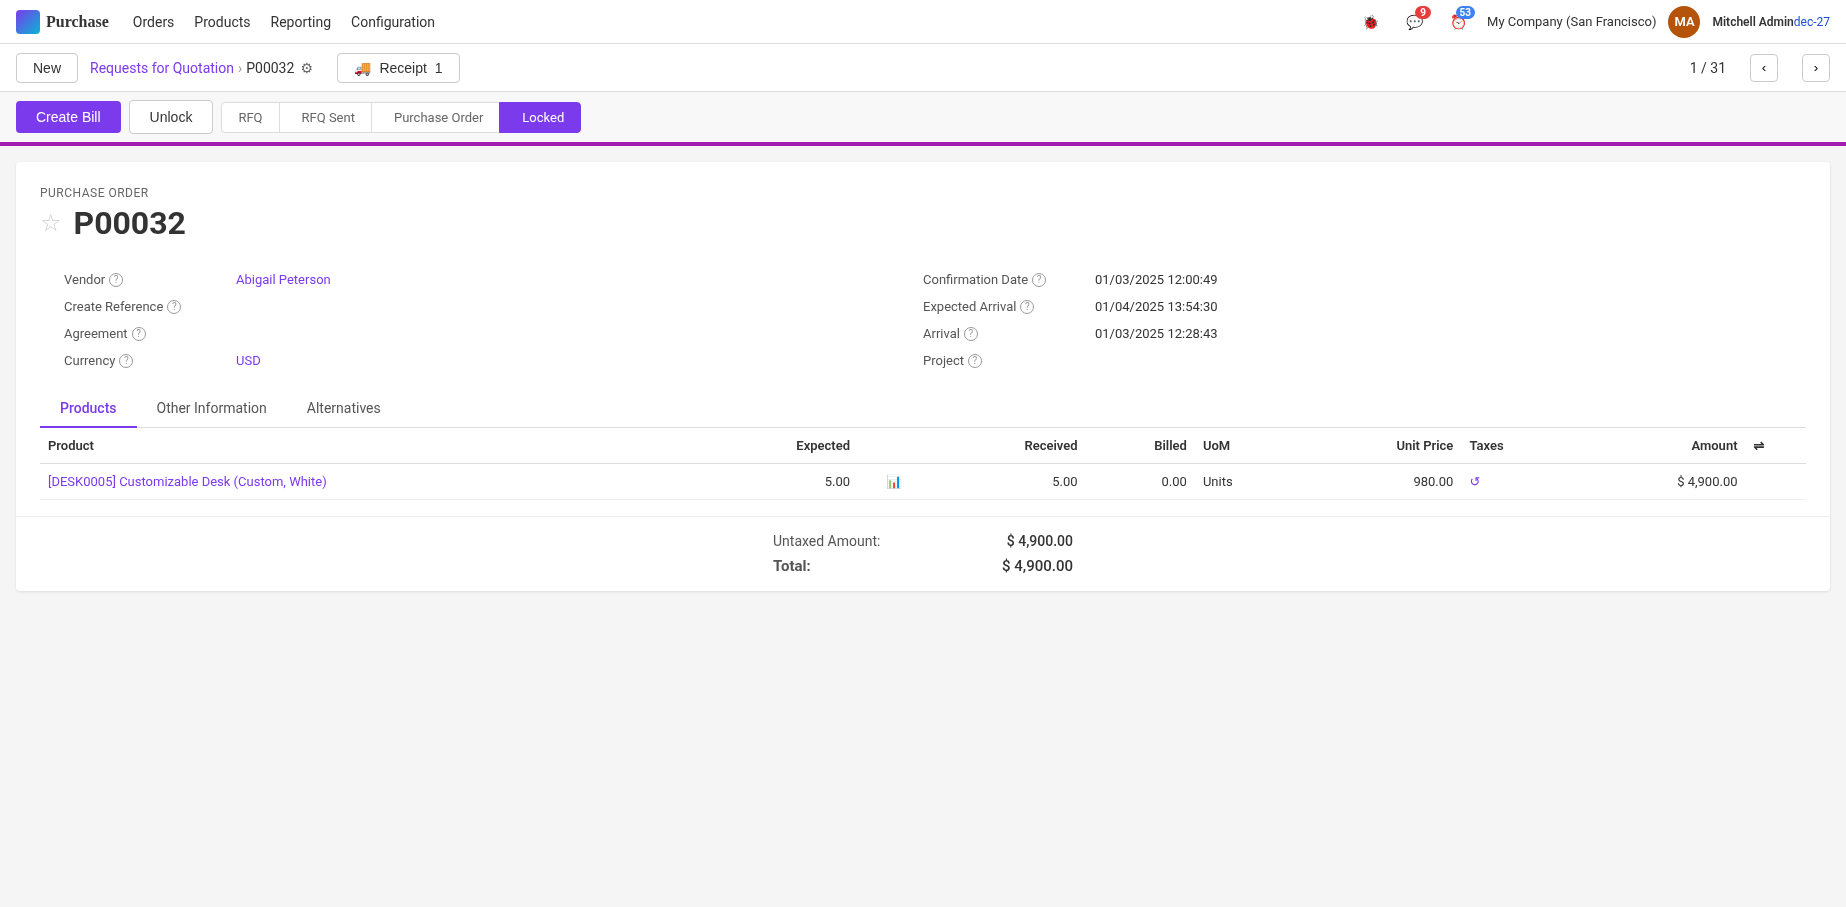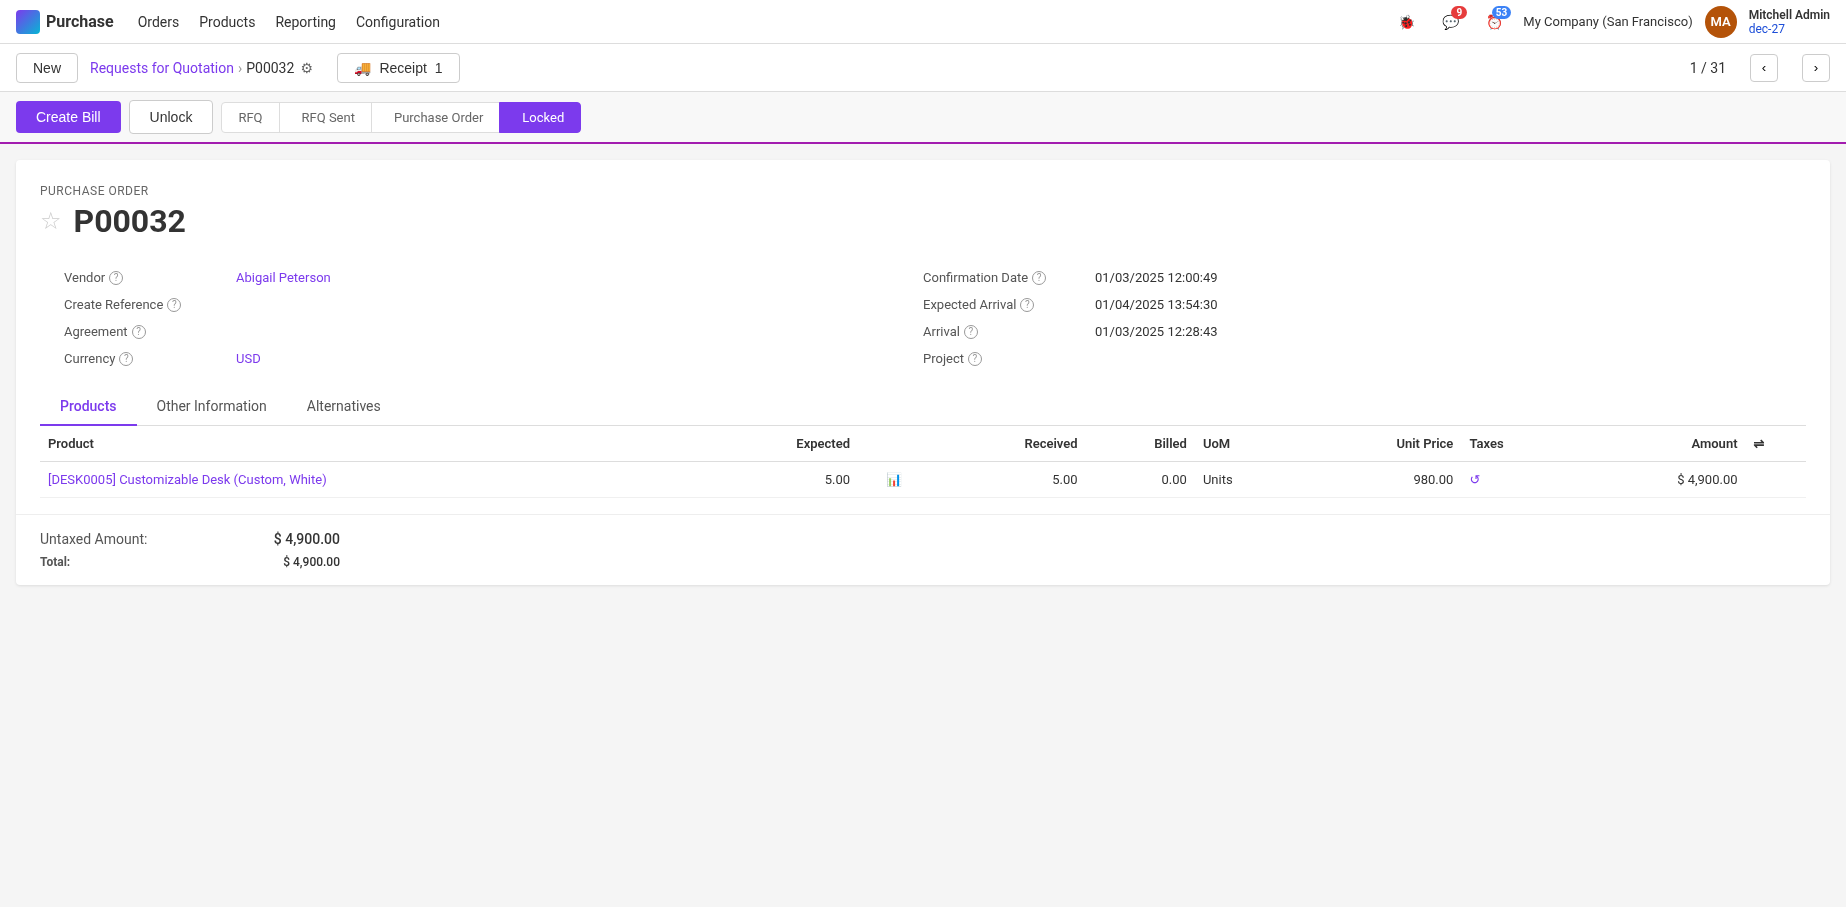--- a/index.html
+++ b/index.html
@@ -3,31 +3,31 @@
   <meta charset="utf-8">
   <style>
     * { box-sizing: border-box; margin: 0; padding: 0; }
     body { font-family: -apple-system, BlinkMacSystemFont, 'Segoe UI', Roboto, sans-serif; font-size: 14px; color: #333; background: #f5f5f5; }
 
     
     .top-nav {
       display: flex; align-items: center; background: white; border-bottom: 1px solid #ddd;
       padding: 0 16px; height: 44px; gap: 24px;
     }
-    .nav-logo { display: flex; align-items: center; gap: 6px; font-weight: 700; font-size: 16px; color: #333; }
+    .nav-logo { display: flex; align-items: center; gap: 6px; font-weight: 700; font-size: 16px; color: #333; font-family: Liberation Serif, serif; }
     .logo-icon { width: 24px; height: 24px; background: linear-gradient(135deg, #7c3aed, #06b6d4); border-radius: 4px; }
     .nav-menu { display: flex; gap: 20px; align-items: center; }
     .nav-item { color: #333; cursor: pointer; font-size: 14px; padding: 4px 0; }
     .nav-right { margin-left: auto; display: flex; align-items: center; gap: 12px; }
     .nav-icon-btn { position: relative; cursor: pointer; display: flex; align-items: center; justify-content: center; width: 32px; height: 32px; }
     .badge { position: absolute; top: 0; right: 0; background: #e63c3c; color: white; border-radius: 10px; font-size: 10px; font-weight: 700; padding: 1px 4px; min-width: 16px; text-align: center; }
     .badge-blue { background: #3b82f6; }
     .company-name { font-size: 13px; color: #333; cursor: pointer; }
     .user-avatar { width: 32px; height: 32px; border-radius: 50%; background: #b45309; display: flex; align-items: center; justify-content: center; color: white; font-size: 13px; font-weight: 600; cursor: pointer; overflow: hidden; }
-    .user-info { display: flex; flex-direction: column; font-size: 12px; }
+    .user-info { display: flex; flex-direction: row; font-size: 12px; }
     .user-name { font-weight: 600; color: #333; }
     .user-date { color: #1d4ed8; }
 
     
     .breadcrumb-bar {
       display: flex; align-items: center; background: white; border-bottom: 1px solid #ddd;
       padding: 0 16px; height: 48px; gap: 12px;
     }
     .btn-new {
       background: white; border: 1px solid #ccc; border-radius: 4px;
@@ -40,21 +40,21 @@
     .receipt-btn {
       background: white; border: 1px solid #ccc; border-radius: 4px;
       padding: 6px 16px; font-size: 14px; cursor: pointer; color: #333;
       display: flex; align-items: center; gap: 8px; margin-left: 12px;
     }
     .pager { margin-left: auto; display: flex; align-items: center; gap: 24px; font-size: 14px; color: #333; }
     .pager-btn { background: none; border: 1px solid #ccc; border-radius: 4px; width: 28px; height: 28px; cursor: pointer; display: flex; align-items: center; justify-content: center; }
 
     
     .action-bar {
-      display: flex; align-items: center; background: #f8f8f8; border-bottom: 2px solid #a21caf;
+      display: flex; align-items: center; background: #f8f8f8; border-bottom: 4px solid #a21caf;
       padding: 8px 16px; gap: 8px;
     }
     .btn-primary {
       background: #7c3aed; color: white; border: none; border-radius: 4px;
       padding: 8px 20px; font-size: 14px; cursor: pointer; font-weight: 500;
     }
     .btn-secondary {
       background: white; border: 1px solid #ccc; border-radius: 4px;
       padding: 8px 20px; font-size: 14px; cursor: pointer; color: #333; font-weight: 500;
     }
@@ -94,26 +94,26 @@
     td.right { text-align: right; }
     td.center { text-align: center; }
     .product-link { color: #7c3aed; cursor: pointer; text-decoration: none; }
     .icon-chart { color: #06b6d4; cursor: pointer; }
     .icon-reset { color: #7c3aed; cursor: pointer; }
 
     
     .terms-area { padding: 16px 24px; color: #999; font-size: 13px; font-style: italic; border-top: 1px solid #f0f0f0; min-height: 60px; }
 
     
-    .totals-section { display: flex; justify-content: flex-start; padding: 12px 24px; border-top: 1px solid #eee; }
+    .totals-section { display: flex; justify-content: center; padding: 12px 24px; border-top: 1px solid #eee; }
     .totals-table { min-width: 300px; }
     .total-row { display: flex; justify-content: space-between; padding: 4px 0; font-size: 14px; }
     .total-label { color: #555; }
     .total-value { font-weight: 500; color: #333; }
-    .total-row-bold { display: flex; justify-content: space-between; padding: 4px 0; font-size: 12px; font-weight: 700; gap: 21px; }
+    .total-row-bold { display: flex; justify-content: space-between; padding: 4px 0; font-size: 15px; font-weight: 700; gap: 21px; }
 
     
     .steps-wrapper { display: flex; align-items: flex-start; }
     .step-item {
       padding: 7px 16px 7px 22px; font-size: 13px; color: #666; background: white;
       border: 1px solid #ddd; cursor: pointer; position: relative; white-space: nowrap;
     }
     .step-item:first-child { padding-left: 16px; border-radius: 4px 0 0 4px; }
     .step-item + .step-item { margin-left: -1px; }
     .step-item.active {

